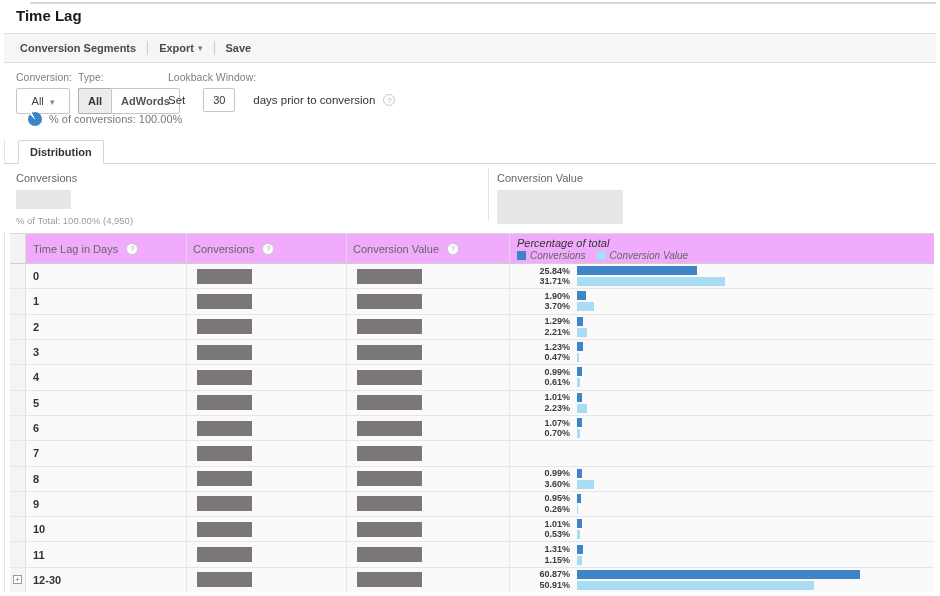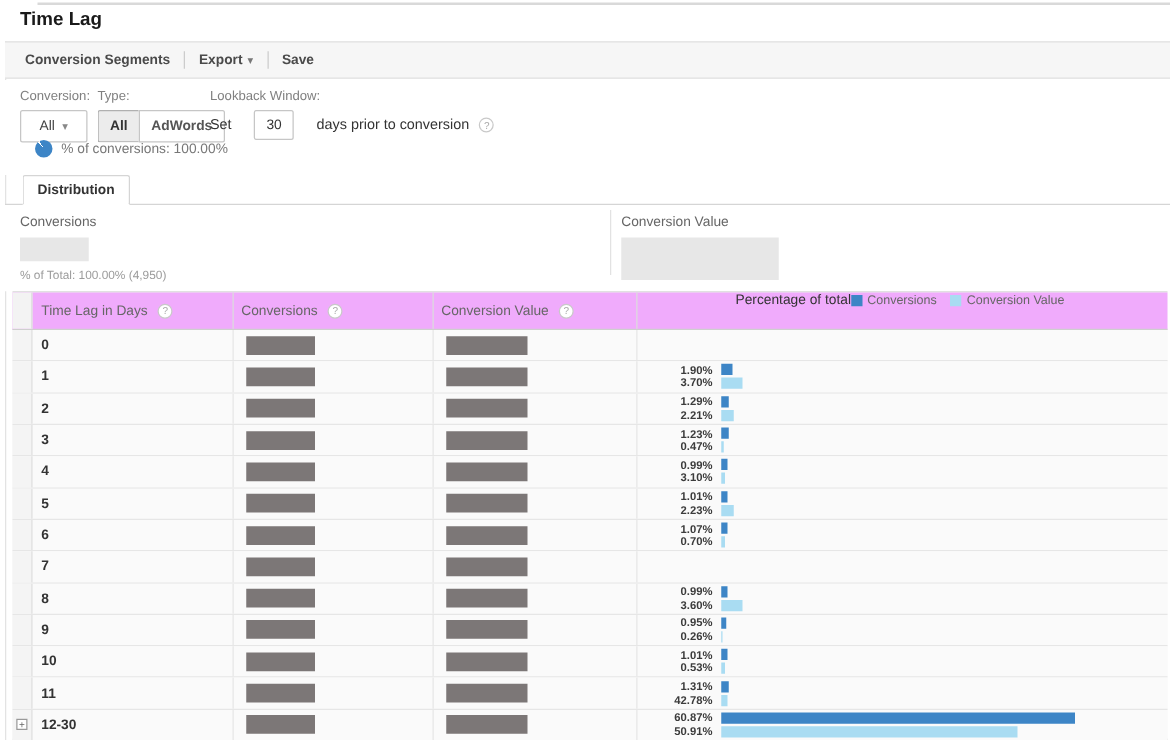--- a/index.html
+++ b/index.html
@@ -69,21 +69,21 @@
   .c0 { width:16px; flex:none; background:#f4f4f4; border-right:1px solid #e0e0e0;
         display:flex; align-items:center; justify-content:center; }
   .c1 { width:161px; flex:none; border-right:1px solid #e6e6e6; display:flex; align-items:center; padding-left:7px; }
   .c2 { width:160px; flex:none; border-right:1px solid #e6e6e6; display:flex; align-items:center; }
   .c3 { width:163px; flex:none; border-right:1px solid #e6e6e6; display:flex; align-items:center; }
   .c4 { flex:1; display:flex; align-items:center; }
   .thead .c0 { background:#f3f3f3; border-right-color:#dcdcdc; }
   .thead .c1,.thead .c2,.thead .c3 { border-right-color:#dcdcdc; }
   .th-label { font-size:11px; color:#666; }
   .thead .c2,.thead .c3 { padding-left:6px; }
-  .pct-head { flex-direction:row; align-items:flex-start; justify-content:center; padding-left:7px; }
+  .pct-head { flex-direction:column; align-items:flex-start; justify-content:center; padding-left:7px;font-style:italic; }
   .pct-head-title { font-size:11px; color:#333; line-height:12px; }
   .legend-row { display:flex; align-items:center; margin-top:1px; }
   .legend-swatch { width:9px; height:9px; margin-right:4px; flex:none; }
   .legend-label { font-size:10px; color:#666; margin-right:11px; }
 
   .lag-label { font-size:11px; font-weight:bold; color:#333; }
   .redact-bar { height:15px; background:#7c7777; margin-left:10px; }
   .rb-conv { width:55px; } .rb-val { width:65px; }
   .expand-box { width:9px; height:9px; border:1px solid #999; background:#fff; color:#666;
                 font-size:8px; line-height:7px; text-align:center; cursor:pointer; }
@@ -199,20 +199,30 @@
           <div class="c0"></div>
           <div class="c1">
             <span class="lag-label">0</span>
           </div>
           <div class="c2">
             <div class="redact-bar rb-conv" style="background: rgb(124, 119, 119);"></div>
           </div>
           <div class="c3">
             <div class="redact-bar rb-val" style="background: rgb(124, 119, 119);"></div>
           </div>
+          <div class="c4">
+            <div class="pct-labels">
+              <div>25.84%</div>
+              <div>31.71%</div>
+            </div>
+            <div class="pct-bars">
+              <div class="bar" style="background: rgb(61, 133, 198); width: 120.2px;"></div>
+              <div class="bar" style="background: rgb(169, 220, 242); width: 147.5px;"></div>
+            </div>
+          </div>
         </div>
         <div class="trow">
           <div class="c0"></div>
           <div class="c1">
             <span class="lag-label">1</span>
           </div>
           <div class="c2">
             <div class="redact-bar rb-conv" style="background: rgb(124, 119, 119);"></div>
           </div>
           <div class="c3">
@@ -280,21 +290,21 @@
           </div>
           <div class="c2">
             <div class="redact-bar rb-conv" style="background: rgb(124, 119, 119);"></div>
           </div>
           <div class="c3">
             <div class="redact-bar rb-val" style="background: rgb(124, 119, 119);"></div>
           </div>
           <div class="c4">
             <div class="pct-labels">
               <div>0.99%</div>
-              <div>3.10%</div>
+              <div>0.61%</div>
             </div>
             <div class="pct-bars">
               <div class="bar" style="background: rgb(61, 133, 198); width: 4.6px;"></div>
               <div class="bar" style="background: rgb(169, 220, 242); width: 2.8px;"></div>
             </div>
           </div>
         </div>
         <div class="trow">
           <div class="c0"></div>
           <div class="c1">
@@ -424,21 +434,21 @@
           </div>
           <div class="c2">
             <div class="redact-bar rb-conv" style="background: rgb(124, 119, 119);"></div>
           </div>
           <div class="c3">
             <div class="redact-bar rb-val" style="background: rgb(124, 119, 119);"></div>
           </div>
           <div class="c4">
             <div class="pct-labels">
               <div>1.31%</div>
-              <div>42.78%</div>
+              <div>1.15%</div>
             </div>
             <div class="pct-bars">
               <div class="bar" style="background: rgb(61, 133, 198); width: 6.1px;"></div>
               <div class="bar" style="background: rgb(169, 220, 242); width: 5.3px;"></div>
             </div>
           </div>
         </div>
         <div class="trow">
           <div class="c0">
             <div class="expand-box">+</div>

